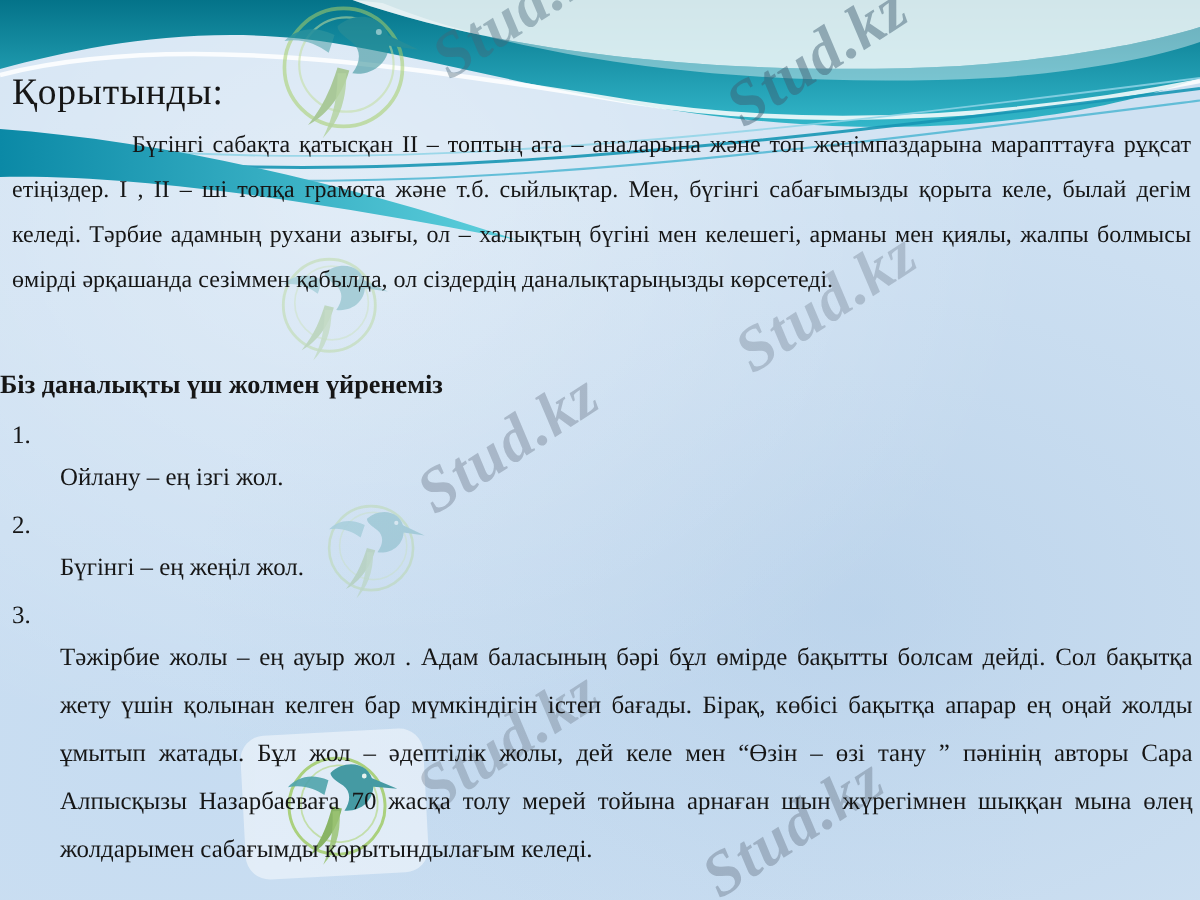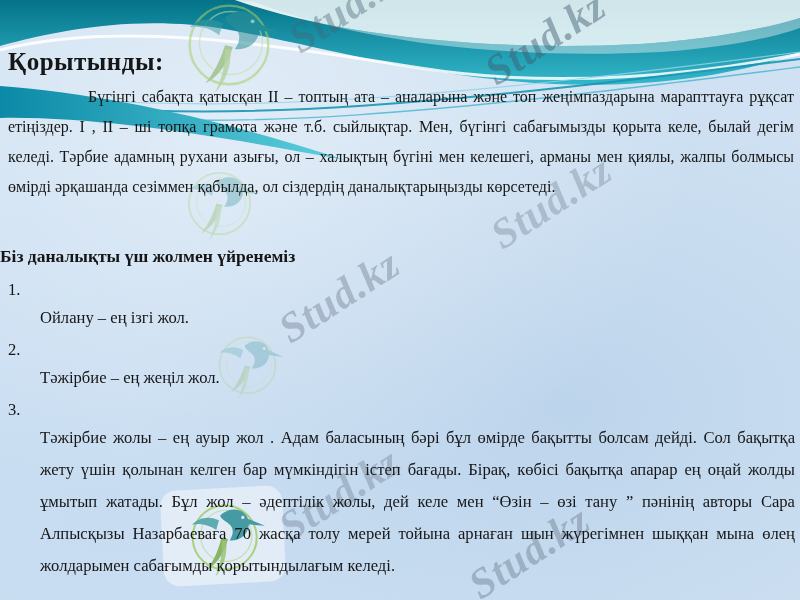--- a/index.html
+++ b/index.html
@@ -42,21 +42,21 @@
     background:rgba(255,255,255,.55);
     border-radius:16px;transform:rotate(-3deg);
     display:flex;align-items:center;justify-content:center;
   }
   .bird-bottom svg{width:86px;height:86px;}
   .bird svg{width:100%;height:100%;}
   
   .content{position:relative;z-index:4;}
   .title{
     position:absolute;left:8px;top:48px;
-    font-size:25px;font-weight:bold;letter-spacing:.5px;
+    font-size:25px;font-weight:normal;letter-spacing:.5px;
   }
   .para{
     position:absolute;left:8px;top:82px;width:786px;
     font-size:16px;line-height:30px;
     text-align:justify;text-indent:80px;
   }
   .subheading{
     position:absolute;left:0;top:246px;width:800px;
     text-align:left;font-size:17.5px;font-weight:bold;
   }
@@ -145,21 +145,21 @@
 
     <div class="subheading">Біз даналықты үш жолмен үйренеміз</div>
 
     <ol class="list">
       <li>
         <span class="num">1.</span>
         <span class="li-text">Ойлану – ең ізгі жол.</span>
       </li>
       <li>
         <span class="num">2.</span>
-        <span class="li-text">Тәжірбие – ең жеңіл жол.</span>
+        <span class="li-text">Бүгінгі – ең жеңіл жол.</span>
       </li>
       <li>
         <span class="num">3.</span>
         <span class="li-text">Тәжірбие жолы – ең ауыр жол . Адам баласының бәрі бұл өмірде бақытты болсам дейді. Сол бақытқа жету үшін қолынан келген бар мүмкіндігін істеп бағады. Бірақ, көбісі бақытқа апарар ең оңай жолды ұмытып жатады. Бұл жол – әдептілік жолы, дей келе мен “Өзін – өзі тану ” пәнінің авторы Сара Алпысқызы Назарбаеваға 70 жасқа толу мерей тойына арнаған шын жүрегімнен шыққан мына өлең жолдарымен сабағымды қорытындылағым келеді.</span>
       </li>
     </ol>
   </div>
 
 </div>
 

